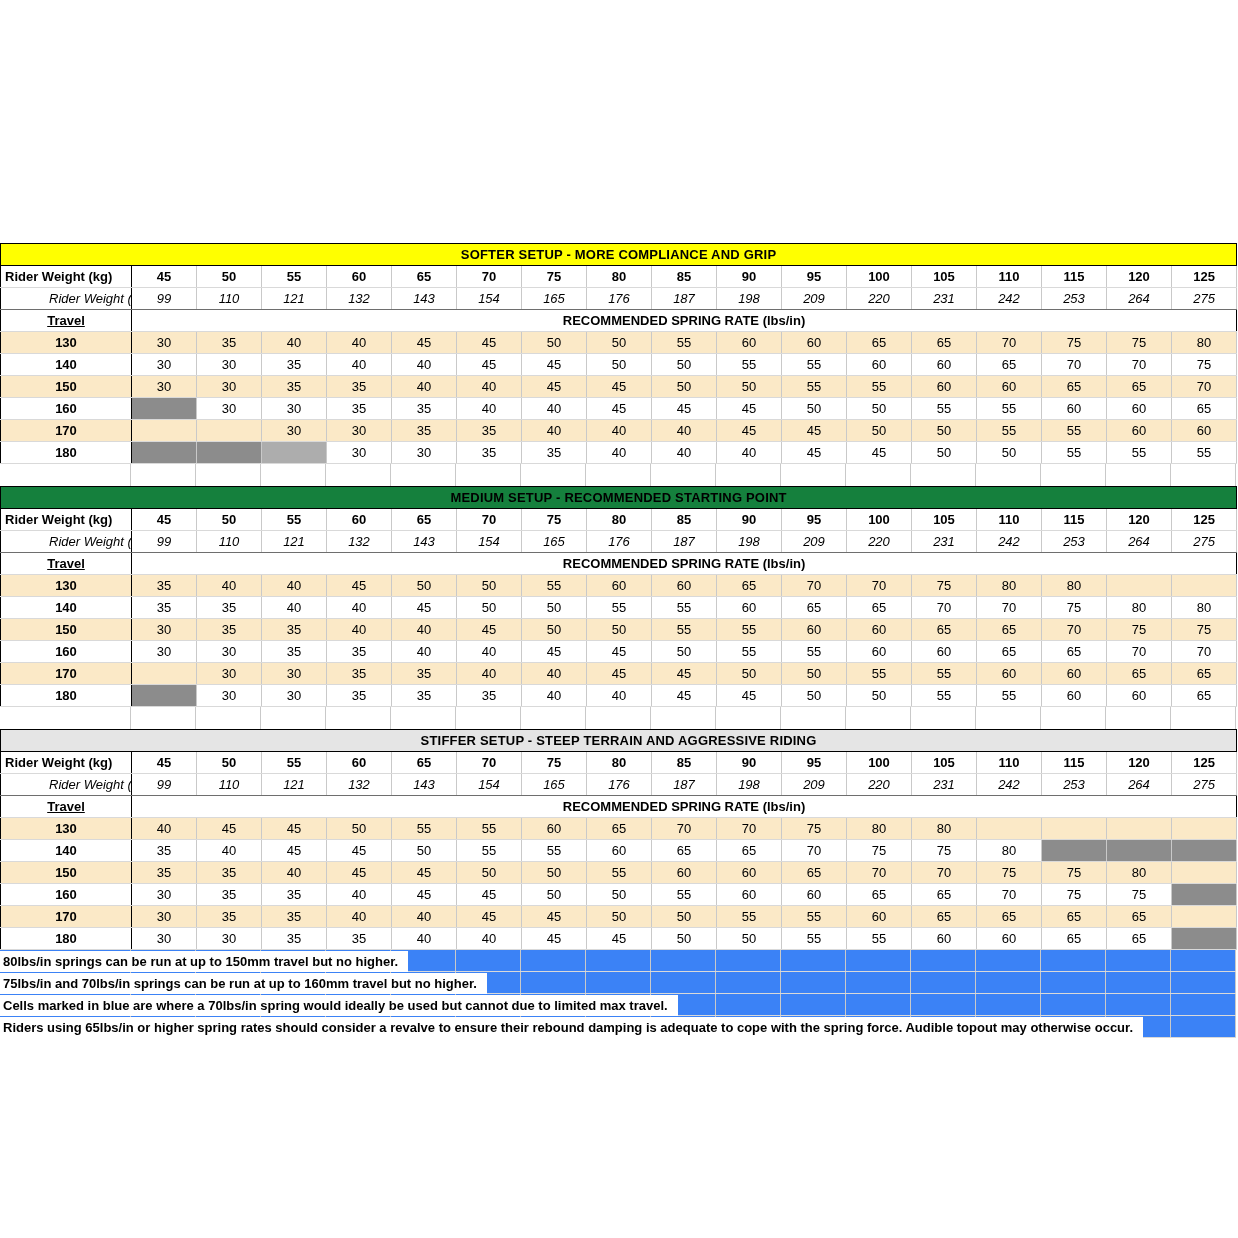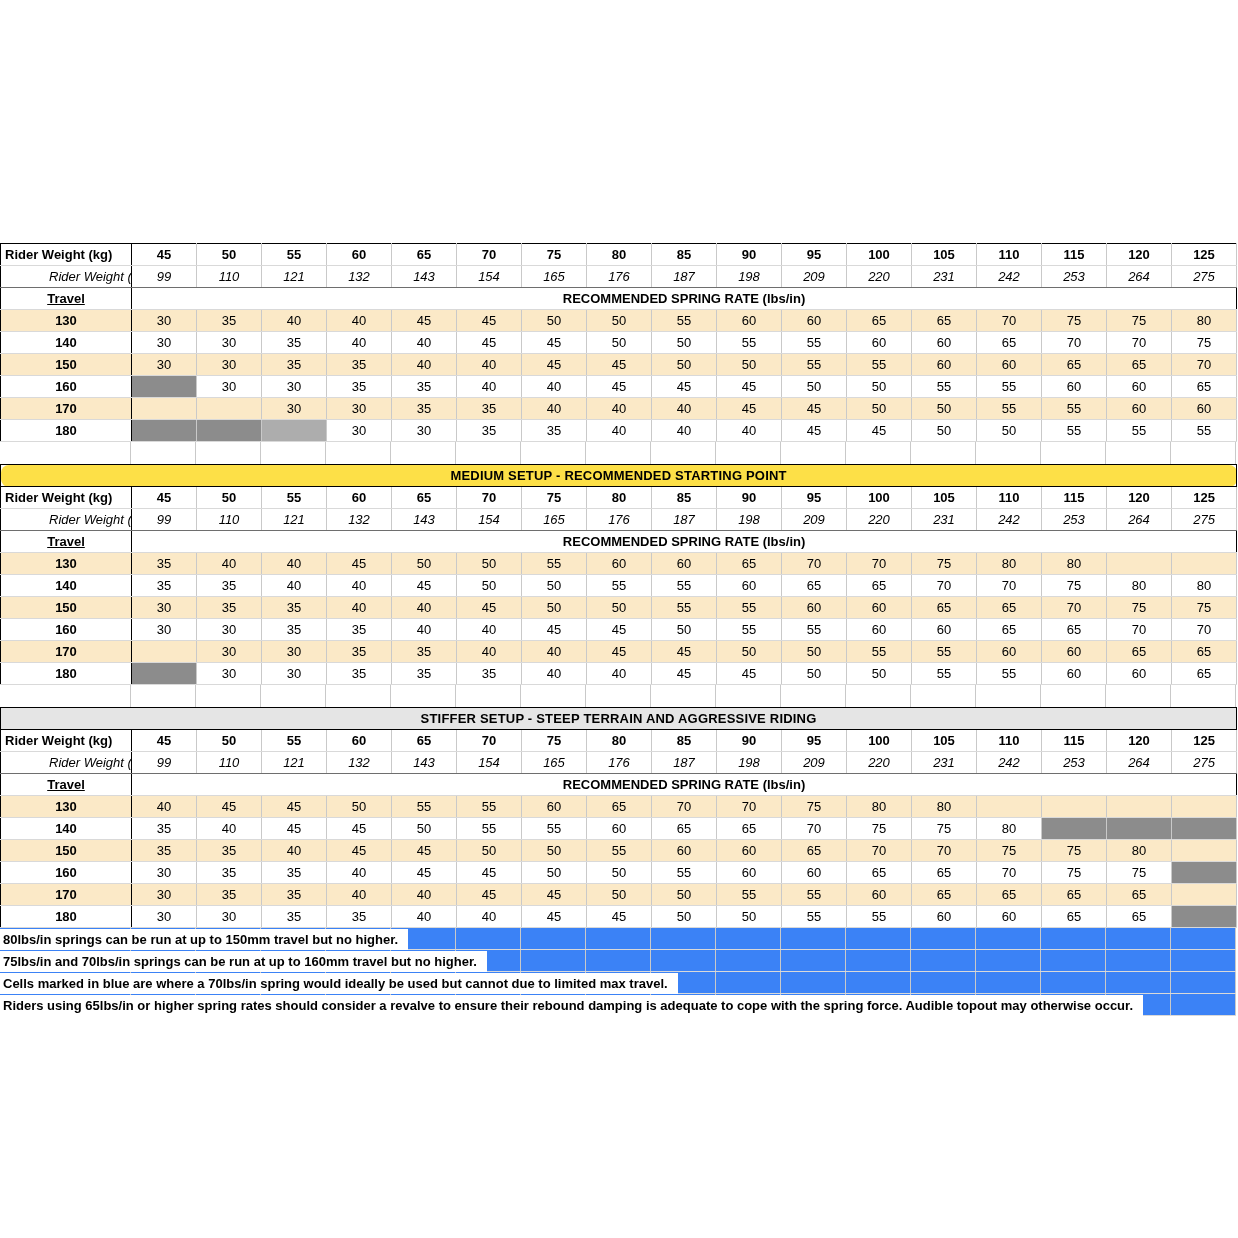--- a/index.html
+++ b/index.html
@@ -72,20 +72,23 @@
         <col style="width: 65px;">
         <col style="width: 65px;">
         <col style="width: 65px;">
         <col style="width: 65px;">
         <col style="width: 65px;">
         <col style="width: 65px;">
         <col style="width: 65px;">
         <col style="width: 65px;">
       </colgroup>
       <tbody>
+        <tr class="titlerow">
+          <td class="title" colspan="18" style="background: rgb(255, 255, 0);">SOFTER SETUP - MORE COMPLIANCE AND GRIP</td>
+        </tr>
         <tr class="kgrow">
           <td class="lbl">Rider Weight (kg)</td>
           <td class="kg">45</td>
           <td class="kg">50</td>
           <td class="kg">55</td>
           <td class="kg">60</td>
           <td class="kg">65</td>
           <td class="kg">70</td>
           <td class="kg">75</td>
           <td class="kg">80</td>
@@ -264,21 +267,21 @@
         <col style="width: 65px;">
         <col style="width: 65px;">
         <col style="width: 65px;">
         <col style="width: 65px;">
         <col style="width: 65px;">
         <col style="width: 65px;">
         <col style="width: 65px;">
       </colgroup>
       <tbody>
         <tr class="titlerow">
-          <td class="title" colspan="18" style="background: #fde047; border-radius: 8px;">MEDIUM SETUP - RECOMMENDED STARTING POINT</td>
+          <td class="title" colspan="18" style="background: #15803d;">MEDIUM SETUP - RECOMMENDED STARTING POINT</td>
         </tr>
         <tr class="kgrow">
           <td class="lbl">Rider Weight (kg)</td>
           <td class="kg">45</td>
           <td class="kg">50</td>
           <td class="kg">55</td>
           <td class="kg">60</td>
           <td class="kg">65</td>
           <td class="kg">70</td>
           <td class="kg">75</td>

